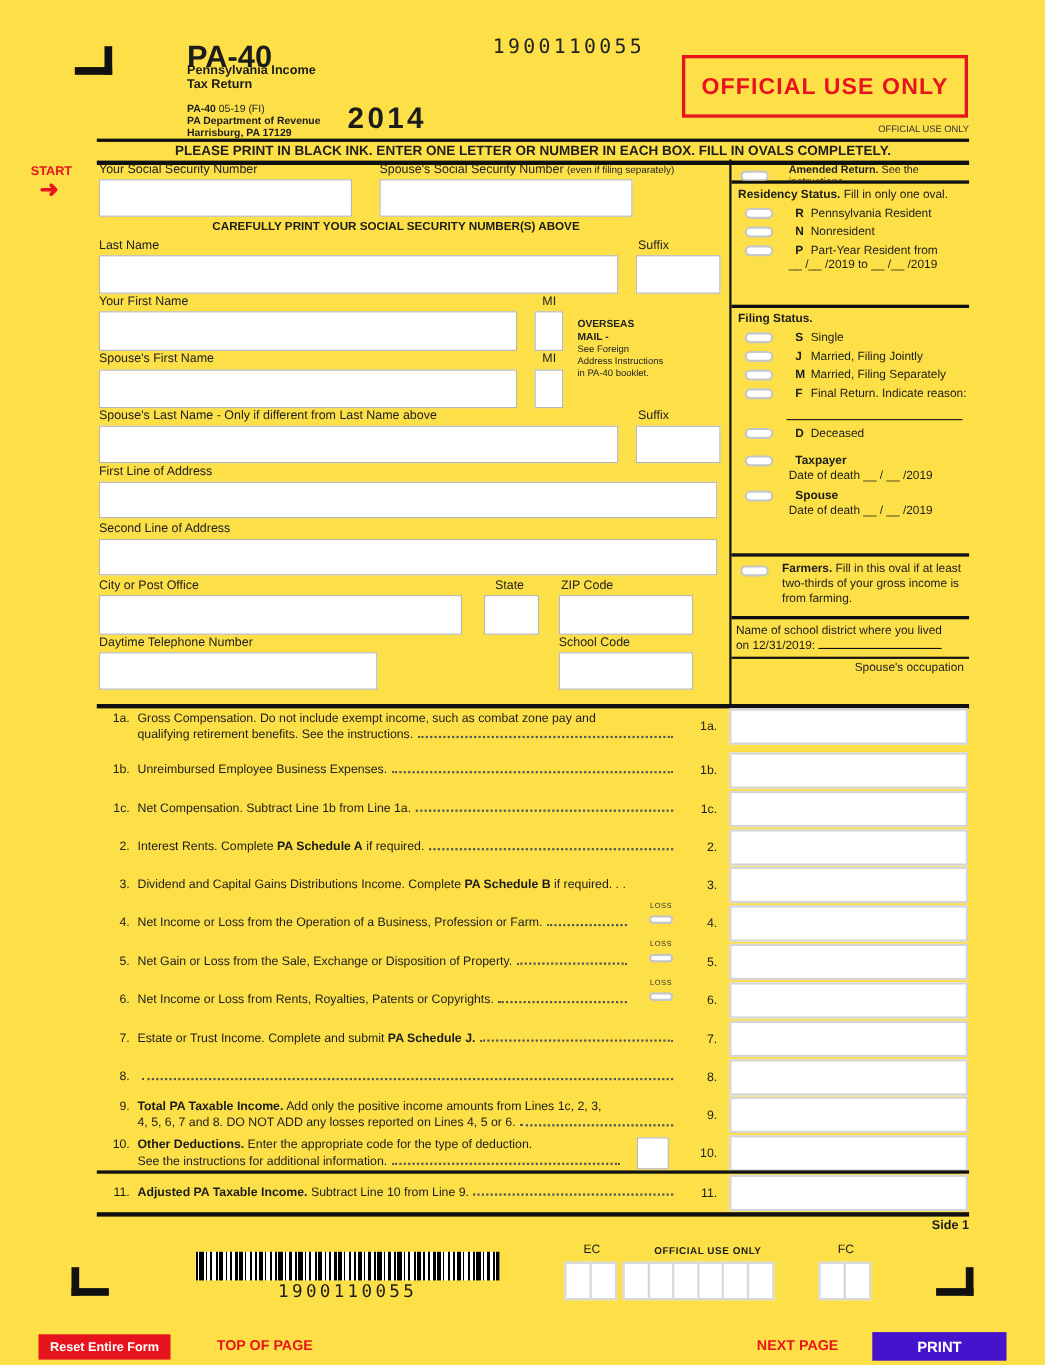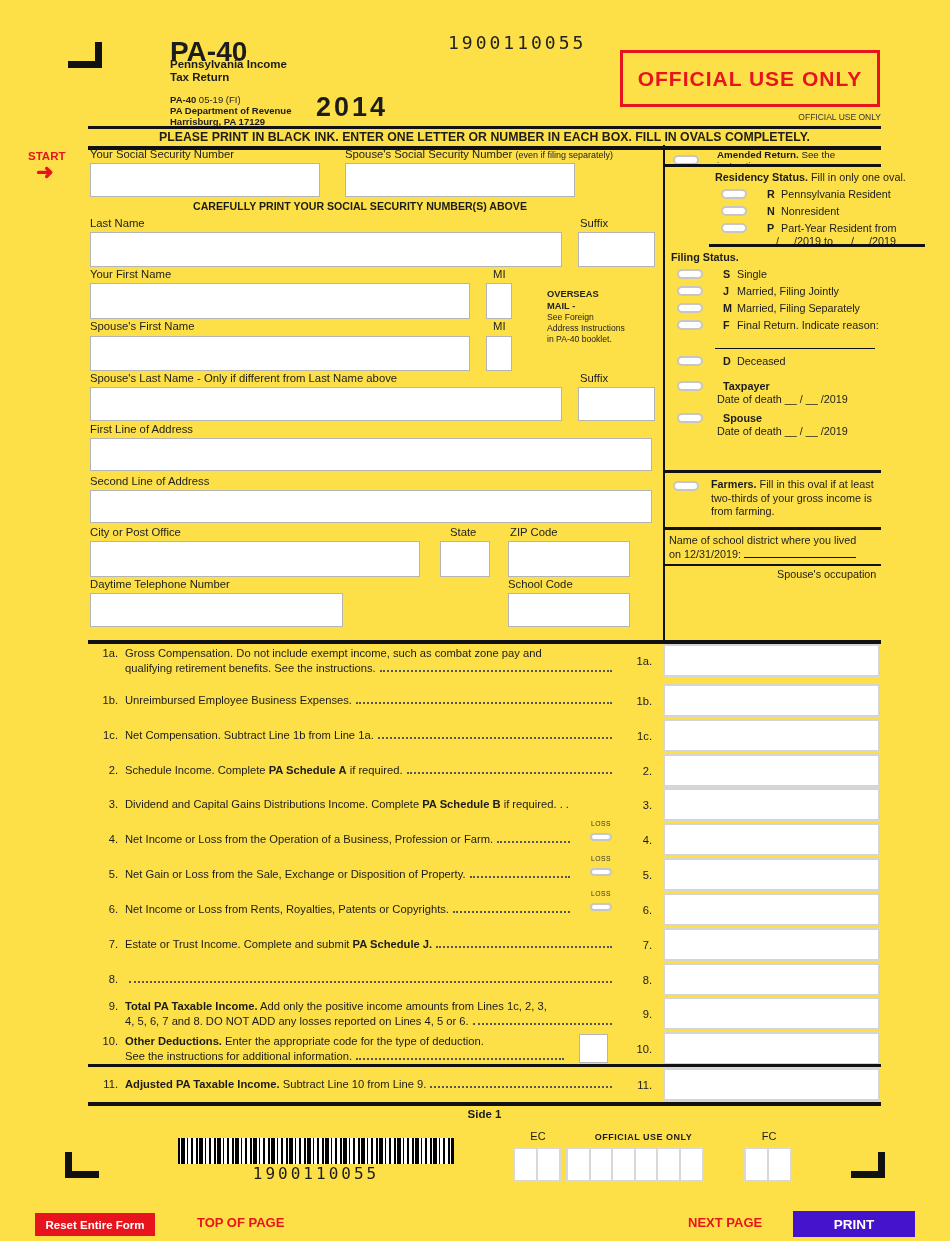--- a/index.html
+++ b/index.html
@@ -32,21 +32,21 @@
 
   
   .start-lbl { left:28px; top:150px; font-size:11.5px; font-weight:bold; color:#e8141d; }
   .start-arrow { left:36px; top:160px; font-size:21px; font-weight:bold; color:#e8141d; }
 
   
   .flabel { font-size:11.3px; color:#222; }
   .fnote { font-size:9px; color:#222; }
   .fbox { position:absolute; border:1.5px solid #b5b5b5; background:#fff; }
   .careful { left:120px; top:200px; width:480px; text-align:center; font-size:10.6px; font-weight:bold; }
-  .overseas { left:525px; top:288px; width:100px; font-size:8.6px; line-height:11px; color:#222;margin-left:22px; }
+  .overseas { left:525px; top:288px; width:100px; font-size:8.6px; line-height:11px; color:#222; }
   .overseas .ob { font-size:9.3px; font-weight:bold; line-height:12px; }
 
   
   .panel { left:663px; top:145px; width:218px; height:495px; border-left:2.5px solid #111; }
   .psec { position:relative; width:100%; overflow:hidden; }
   .ptext { font-size:10.8px; }
   .oval { display:inline-block; width:26px; height:10px; border:2.5px solid #c6c6c6; border-radius:8px; background:#fff; flex:0 0 auto; }
   .prow { display:flex; align-items:center; }
   .letter { display:inline-block; width:14px; text-align:left; font-weight:bold; font-size:10.8px; }
   .bb2 { border-bottom:2.5px solid #111; }
@@ -68,21 +68,21 @@
   .leader { flex:1; border-bottom:2px dotted #555; margin:0 6px 3px 4px; min-width:10px; }
   .iref { position:absolute; left:528px; width:36px; text-align:right; font-size:11.2px; top:50%; transform:translateY(-50%); }
   .amt { position:absolute; left:575px; top:0; width:217px; height:33px; border:2px solid #d5d5d5; background:#fff; }
   .loss { position:absolute; left:498px; top:-3px; width:30px; text-align:center; }
   .loss .ll { font-size:6.8px; color:#333; letter-spacing:0.5px; }
   .loss .oval { width:22px; height:8px; border-width:2.5px; }
   .codebox { position:absolute; left:491px; top:2px; width:29px; height:29px; border:1.5px solid #b5b5b5; background:#fff; }
   .thick { position:absolute; left:88px; width:793px; background:#111; }
 
   
-  .side1 { left:88px; top:1108px; width:793px; text-align:center; font-size:11.5px; font-weight:bold; }
+  .side1 { left:88px; top:1108px; width:793px; text-align:right; font-size:11.5px; font-weight:bold; }
   .barcode { left:178px; top:1138px; width:276px; height:26px;
     background:repeating-linear-gradient(to right,#000 0 2px,#fff 2px 3px,#000 3px 7px,#fff 7px 9px,#000 9px 10px,#fff 10px 13px,#000 13px 15px,#fff 15px 18px); }
   .bcnum { left:178px; top:1164px; width:276px; text-align:center; font-family:"DejaVu Sans Mono", monospace; font-size:16px; letter-spacing:3px; }
   .cellgrp { position:absolute; top:1147px; display:flex; }
   .cell { width:25px; height:35px; border:2.5px solid #d8d8d8; background:#fff; margin-left:-2.5px; }
   .cell:first-child { margin-left:0; }
   .grplbl { position:absolute; top:1130px; font-size:11px; }
   .grplbl-sm { position:absolute; top:1132px; font-size:9px; font-weight:bold; letter-spacing:0.5px; }
 
   .btn-reset { left:35px; top:1213px; width:120px; height:23px; background:#e8141d; color:#fff; font-size:11.5px; font-weight:bold; display:flex; align-items:center; justify-content:center; cursor:pointer; }
@@ -175,21 +175,21 @@
   <div class="abs panel">
 
 
     <div class="psec bb3" style="height:22px;">
       <div class="prow" style="padding:4px 0 0 8px;">
         <span class="oval" style="margin-right:18px;"></span>
         <span class="ptext" style="font-size:9.8px;"><span class="b">Amended Return.</span><span> See the instructions.</span></span>
       </div>
     </div>
 
-    <div class="psec bb3" style="height:80px;margin-left:44px;">
+    <div class="psec bb3" style="height:113px;">
       <div class="ptext" style="padding:4px 0 0 6px;"><span class="b">Residency Status.</span><span> Fill in only one oval.</span></div>
       <div class="opt">
         <span class="oval"></span>
         <span class="letter">R</span>
         <span class="ptext">Pennsylvania Resident</span>
       </div>
       <div class="opt">
         <span class="oval"></span>
         <span class="letter">N</span>
         <span class="ptext">Nonresident</span>
@@ -301,21 +301,21 @@
         </span>
       </div>
     <span class="iref">1c.</span>
     <div class="amt"></div>
   </div>
 
   <div class="irow" style="top:754px;">
     <div class="itext">
         <span class="iline">
           <span class="inum">2.</span>
-          <span><span>Schedule Income. Complete </span><span class="b">PA Schedule A</span><span> if required.</span></span>
+          <span><span>Interest Rents. Complete </span><span class="b">PA Schedule A</span><span> if required.</span></span>
           <span class="leader"></span>
         </span>
       </div>
     <span class="iref">2.</span>
     <div class="amt"></div>
   </div>
 
   <div class="irow" style="top:788px;">
     <div class="itext">
         <span class="iline">

